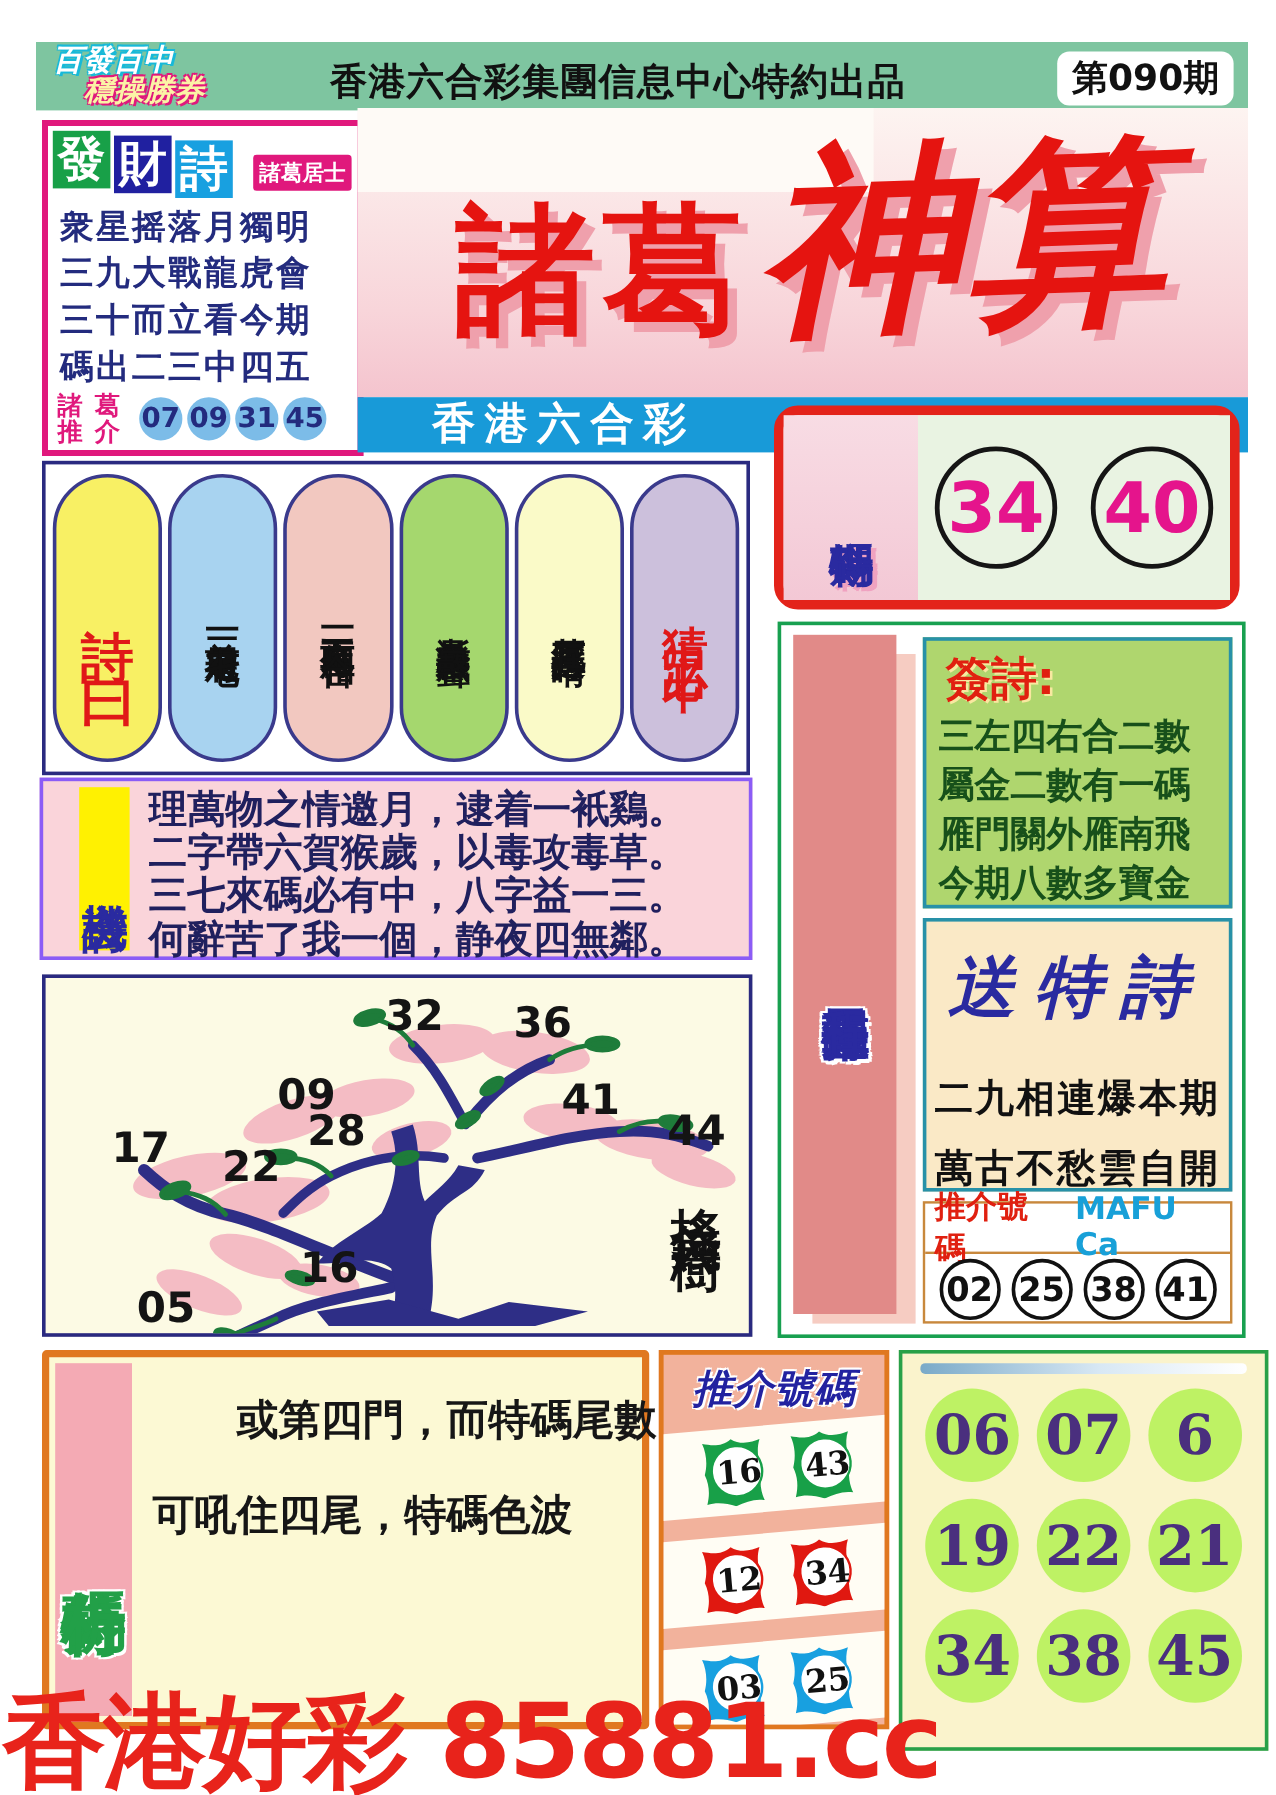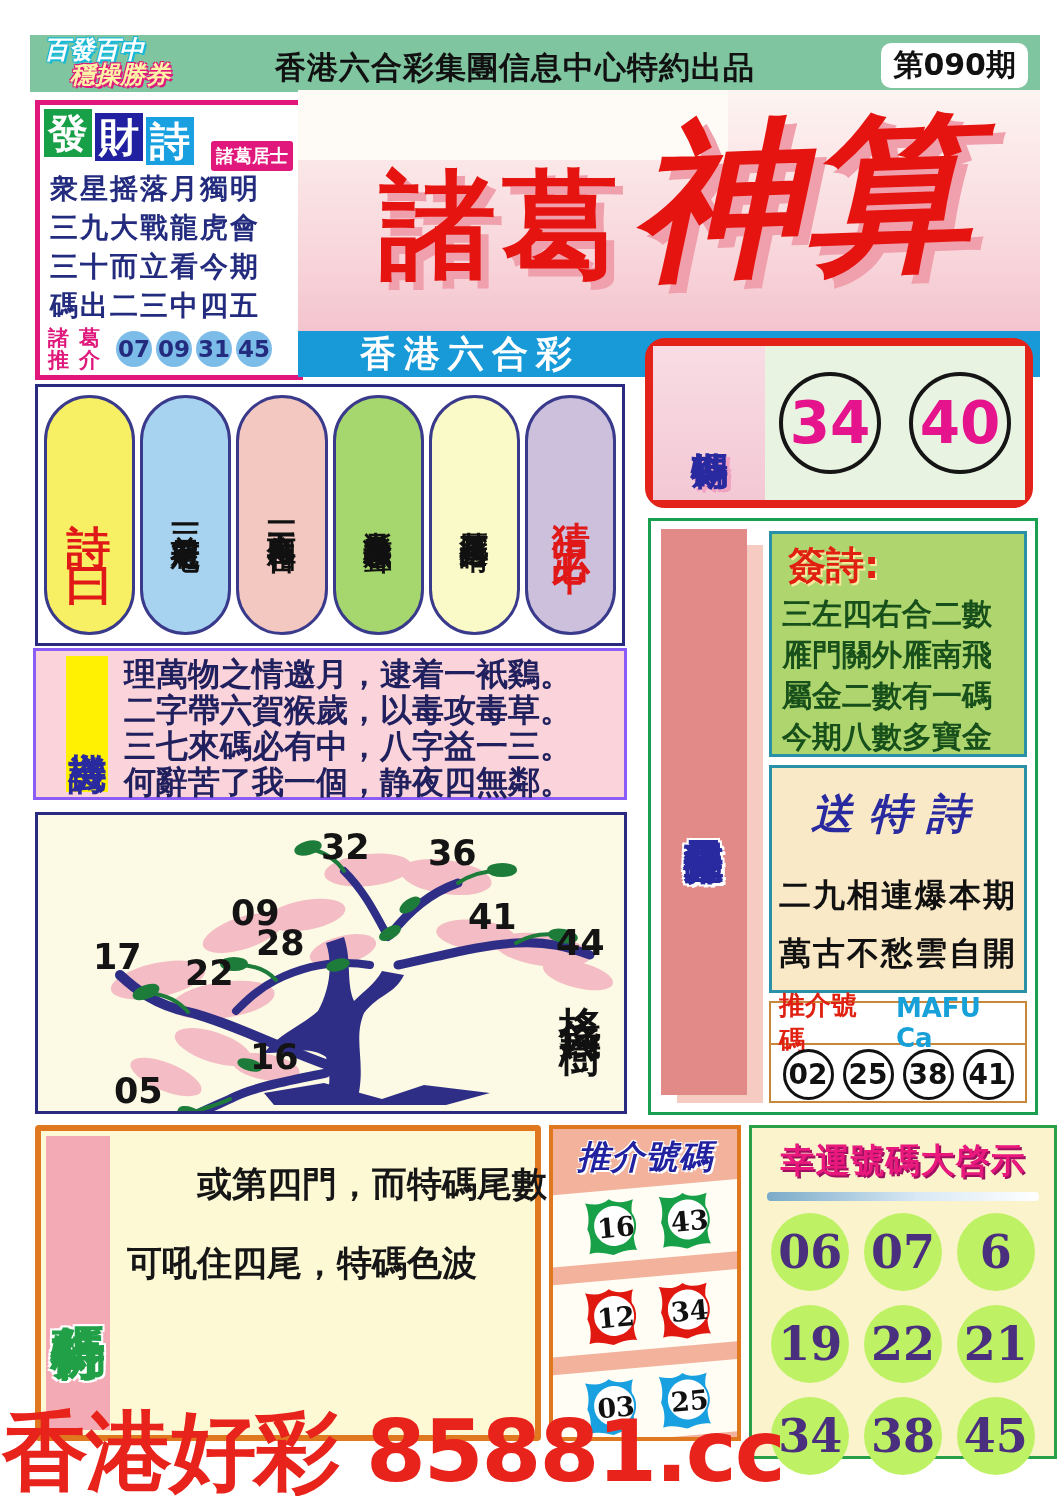--- a/index.html
+++ b/index.html
@@ -18,21 +18,21 @@
   #header-title{left:175px;top:12px;width:620px;text-align:center;font-size:31px;font-weight:900;color:#111;letter-spacing:1px;}
   #issue-badge{right:12px;top:8px;background:#ffffff;border-radius:10px;padding:2px 12px;font-size:30px;font-weight:900;color:#111;}
 
   
   #facai-box{left:35px;top:100px;width:258px;height:270px;background:#fff;border:5px solid #E0187C;}
   .facai-tiles{position:absolute;left:4px;top:4px;display:flex;gap:3px;}
   .tile{width:48px;height:48px;color:#fff;font-weight:900;font-size:40px;line-height:48px;text-align:center;}
   .tile.t0{background:#18A048;}
   .tile.t1{background:#2020A0;margin-top:4px;}
   .tile.t2{background:#18A0E0;margin-top:8px;}
-  #facai-author{position:absolute;right:5px;top:24px;background:#E0187C;color:#fff;font-size:18px;font-weight:bold;padding:3px 5px;border-radius:3px;margin-top:12px;}
+  #facai-author{position:absolute;right:5px;top:24px;background:#E0187C;color:#fff;font-size:18px;font-weight:bold;padding:3px 5px;border-radius:3px;}
   #facai-poem{position:absolute;left:10px;top:64px;font-size:28px;font-weight:bold;color:#232B7E;line-height:39px;letter-spacing:2px;white-space:nowrap;}
   #facai-rec{position:absolute;left:8px;top:222px;display:flex;align-items:center;}
   #facai-rec .lbl{font-size:21px;line-height:22px;font-weight:900;color:#E0187C;letter-spacing:10px;margin-right:2px;white-space:nowrap;}
   .blue-ball{width:36px;height:36px;border-radius:50%;background:#7CBCE8;color:#232B7E;font-weight:900;font-size:23px;line-height:36px;text-align:center;margin-left:4px;}
 
   
   #masthead{left:298px;top:90px;width:742px;height:241px;background:linear-gradient(180deg,#FDF4F1 0%,#F8D5DA 70%,#F4C4CE 100%);overflow:hidden;}
   #masthead .pale{position:absolute;left:0;top:0;width:430px;height:70px;background:#FEFAF6;}
   #masthead .p1{position:absolute;left:82px;top:58px;font-size:116px;font-weight:900;color:#E51410;letter-spacing:6px;text-shadow:8px 8px 0 #EFA0AC;}
   #masthead .p2{position:absolute;left:335px;top:-4px;font-size:168px;font-weight:900;font-style:italic;color:#E51410;letter-spacing:2px;transform:rotate(-2deg);text-shadow:10px 9px 0 #EFA0AC;}
@@ -73,21 +73,21 @@
   
   #right-box{left:648px;top:518px;width:390px;height:597px;background:#fff;border:3px solid #18A050;box-sizing:border-box;}
   #zodiac-shadow{position:absolute;left:26px;top:24px;width:86px;height:558px;background:#F6CCC2;}
   #zodiac-strip{position:absolute;left:10px;top:8px;width:86px;height:566px;background:#E18A88;display:flex;align-items:center;justify-content:center;}
   #zodiac-strip span{font-size:40px;line-height:44px;font-weight:900;color:#2A2AA0;
     text-shadow:3px 3px 0 #fff,-2px -2px 0 #fff,2px -2px 0 #fff,-2px 2px 0 #fff;}
   #qianshi-box{position:absolute;left:118px;top:10px;width:258px;height:226px;background:#AFD66E;border:3px solid #2891A8;box-sizing:border-box;}
   #qianshi-title{margin:6px 0 2px 16px;font-size:38px;font-weight:900;color:#E02010;text-shadow:2px 2px 0 #F8E8A0;}
   #qianshi-lines{margin-left:10px;font-size:30px;font-weight:bold;color:#17501A;line-height:41px;white-space:nowrap;}
   #songteshi-box{position:absolute;left:118px;top:244px;width:258px;height:228px;background:#FAE9C6;border:3px solid #2891A8;box-sizing:border-box;text-align:center;}
-  #songteshi-title{margin-top:18px;font-size:42px;font-weight:900;font-style:italic;color:#2A2AA0;letter-spacing:16px;}
+  #songteshi-title{margin-top:18px;font-size:56px;font-weight:900;font-style:italic;color:#2A2AA0;letter-spacing:16px;}
   #songteshi-lines{margin-top:24px;font-size:32px;font-weight:bold;color:#111;line-height:58px;letter-spacing:2px;white-space:nowrap;}
   #mafu-box{position:absolute;left:118px;top:480px;width:258px;height:102px;background:#fff;border:2px solid #C8883C;box-sizing:border-box;}
   #mafu-header{height:40px;border-bottom:2px solid #C8883C;display:flex;align-items:center;padding-left:8px;gap:14px;}
   #mafu-label{font-size:26px;font-weight:900;color:#E02010;}
   #mafu-brand{font-size:26px;font-weight:900;color:#18A0D8;}
   #mafu-balls{height:58px;display:flex;align-items:center;justify-content:center;gap:9px;}
   .mafu-ball{width:45px;height:45px;border:3px solid #111;border-radius:50%;font-size:28px;font-weight:900;color:#111;display:flex;align-items:center;justify-content:center;}
 
   
   #analysis-box{left:35px;top:1125px;width:506px;height:316px;background:#FCF9D4;border:6px solid #E07820;border-radius:4px;box-sizing:border-box;}
@@ -268,22 +268,22 @@
 
 <div id="right-box" class="abs">
   <div id="zodiac-shadow"></div>
   <div id="zodiac-strip">
     <span class="vtext">張天師十二生肖算運程</span>
   </div>
   <div id="qianshi-box">
     <div id="qianshi-title">簽詩:</div>
     <div id="qianshi-lines">
       <div>三左四右合二數</div>
+      <div>屬金二數有一碼</div>
       <div>雁門關外雁南飛</div>
-      <div>屬金二數有一碼</div>
       <div>今期八數多寶金</div>
     </div>
   </div>
   <div id="songteshi-box">
     <div id="songteshi-title">送特詩</div>
     <div id="songteshi-lines">
       <div>二九相連爆本期</div>
       <div>萬古不愁雲自開</div>
     </div>
   </div>
@@ -357,21 +357,20 @@
       <svg width="54" height="58" viewBox="0 0 54 58">
           <path d="M27 2 C35 8 45 6 51 4 C47 14 49 24 51 30 C47 40 49 50 51 55 C43 53 35 55 27 58 C19 55 11 53 3 55 C6 46 6 38 3 30 C6 22 6 12 3 4 C11 6 19 8 27 2 Z" fill="#18A0E0"></path>
           <circle cx="30" cy="29" r="21" fill="#fff" stroke="#18A0E0" stroke-width="2"></circle>
         </svg>
       <span class="num">25</span>
     </div>
   </div>
 </div>
 
 <div id="lucky-box" class="abs">
-  <div id="lucky-title">幸運號碼大啓示</div>
   <div id="lucky-divider"></div>
   <div id="lucky-grid">
     <div class="lucky-ball">06</div>
     <div class="lucky-ball">07</div>
     <div class="lucky-ball">6</div>
     <div class="lucky-ball">19</div>
     <div class="lucky-ball">22</div>
     <div class="lucky-ball">21</div>
     <div class="lucky-ball">34</div>
     <div class="lucky-ball">38</div>

